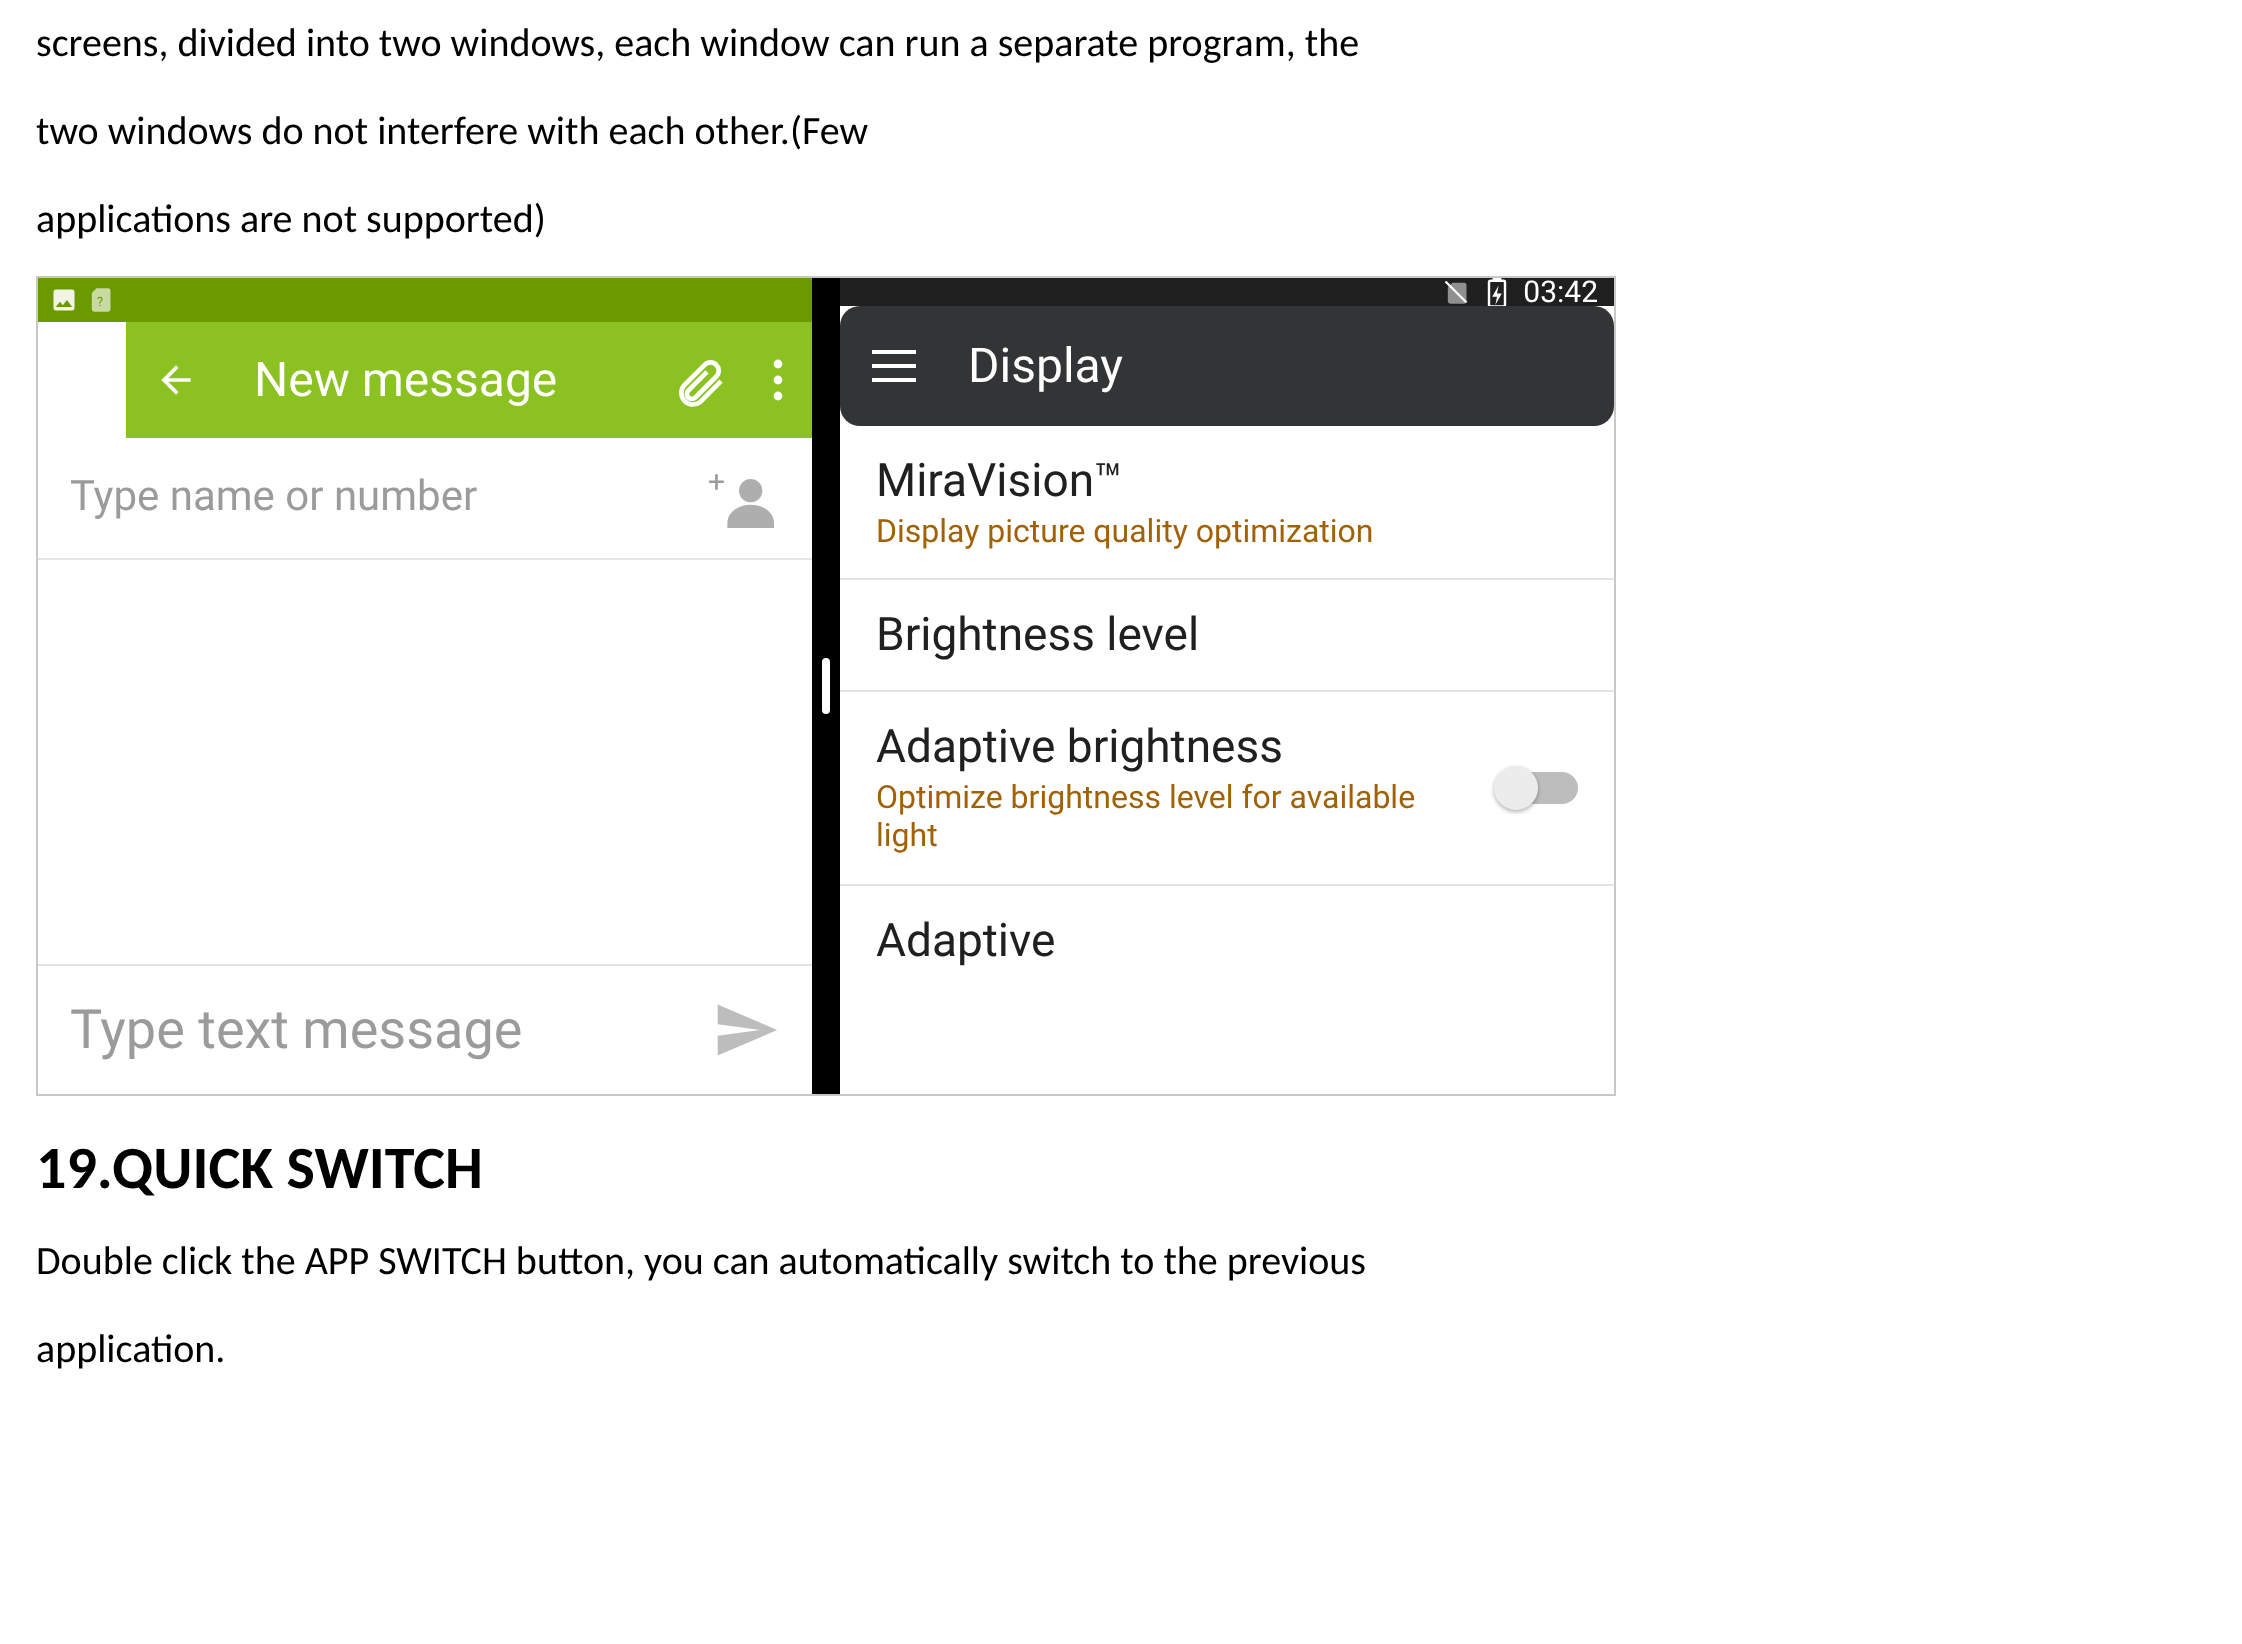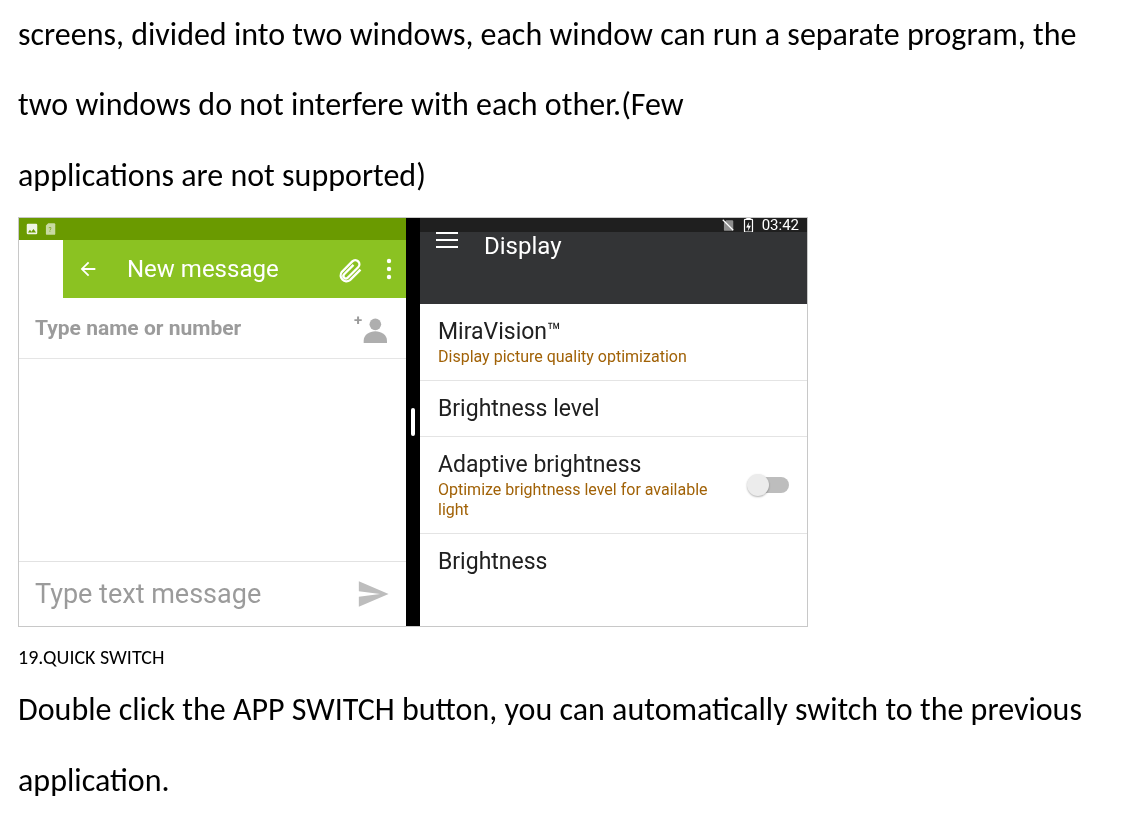--- a/index.html
+++ b/index.html
@@ -9,27 +9,27 @@
     font-family: "Calibri", "Segoe UI", Arial, sans-serif;
     color: #000;
     width: 1121px;
   }
   .page {
     width: 1121px;
     padding: 0 18px 30px 18px;
     box-sizing: border-box;
   }
   .body-text {
-    font-size: 32px;
+    font-size: 20px;
     line-height: 2.2;
     text-align: justify;
   }
   .heading {
-    font-size: 20px;
-    font-weight: 400;
+    font-size: 30px;
+    font-weight: 700;
     margin-top: 18px;
     margin-bottom: 6px;
   }
 
   
   .shot {
     width: 790px;
     height: 410px;
     border: 1px solid #c8c8c8;
     box-sizing: border-box;
@@ -92,21 +92,20 @@
   }
   .msg-toolbar svg { display:block; }
 
   .to-row {
     height: 60px;
     display: flex;
     align-items: center;
     padding: 0 16px;
     border-bottom: 1px solid #e5e5e5;
     column-gap: 10px;
-    font-weight: bold;
   }
   .to-row .placeholder {
     color: #9b9b9b;
     font-size: 21px;
     flex: 1;
   }
   .add-contact {
     position: relative;
     width: 36px; height: 30px;
     opacity: .6;
@@ -142,26 +141,28 @@
     align-items: center;
     justify-content: flex-end;
     padding: 0 8px;
     gap: 8px;
     color: #fff;
     font-size: 15px;
   }
   .status-right svg { display:block; }
 
   .settings-toolbar {
-    height: 72px;
+    height: 60px;
     background: #333436;
     display: flex;
+    align-items: center;
     padding: 0 16px;
     color: #fff;
     gap: 26px;
+    border-radius: 10px;
   }
   .settings-toolbar .title {
     font-size: 24px;
   }
   .hamburger {
     width: 22px;
     display: flex; flex-direction: column; gap: 5px;
   }
   .hamburger span {
     height: 2px; background: #fff; width: 100%;
@@ -305,21 +306,21 @@
             <div class="primary">Adaptive brightness</div>
             <div class="secondary">Optimize brightness level for available light</div>
           </div>
           <div class="switch">
             <div class="knob"></div>
           </div>
         </div>
 
         <div class="row last">
           <div class="text">
-            <div class="primary">Brightness</div>
+            <div class="primary">Adaptive</div>
           </div>
         </div>
 
       </div>
     </div>
 
   </div>
 
   <div class="heading">19.QUICK SWITCH</div>
 

